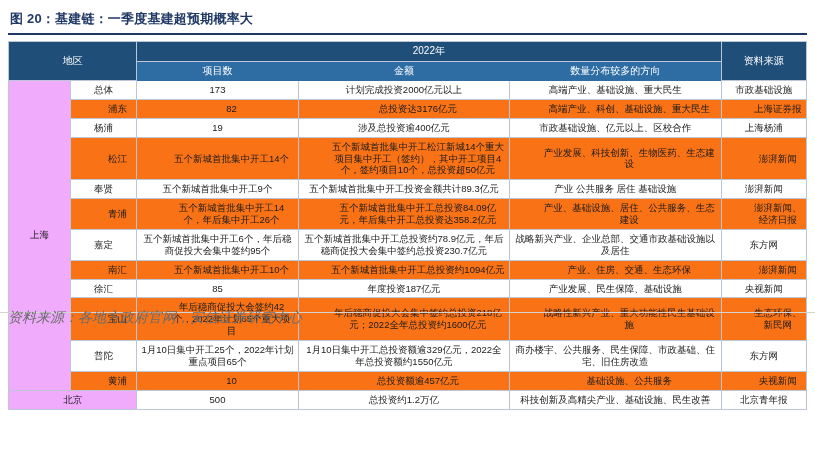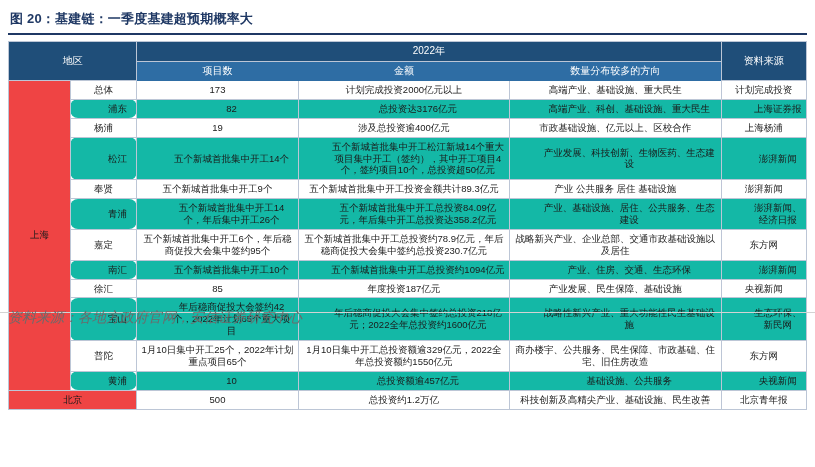--- a/index.html
+++ b/index.html
@@ -54,33 +54,32 @@
     font-weight: normal;
     border: 1px solid #1f4e79;
     font-size: 10px;
     padding: 5px 4px;
   }
   thead tr.sub th {
     background: #2e6da4;
     border: 1px solid #2e6da4;
   }
   tbody tr.alt td {
-    background: #14b8a6;
+    background: #f97316;
     padding-left: 32px;
   }
   tbody tr td {
     background: #ffffff;
   }
   td.region {
     font-weight: normal;
-    background: #ef4444;
+    background: #f0abfc;
   }
   td.city {
     white-space: nowrap;
-    border-radius: 8px;
   }
   .col-region { width: 52px; }
   .col-city { width: 56px; }
   .col-count { width: 136px; }
   .col-amount { width: 178px; }
   .col-dir { width: 178px; }
   .col-src { width: 72px; }
   .source-note {
     position: absolute;
     left: 8px;
@@ -128,21 +127,21 @@
         <th>数量分布较多的方向</th>
       </tr>
     </thead>
     <tbody>
       <tr>
         <td class="region" rowspan="12">上海</td>
         <td class="city">总体</td>
         <td>173</td>
         <td>计划完成投资2000亿元以上</td>
         <td>高端产业、基础设施、重大民生</td>
-        <td>计划完成投资</td>
+        <td>市政基础设施</td>
       </tr>
       <tr class="alt">
         <td class="city">浦东</td>
         <td>82</td>
         <td>总投资达3176亿元</td>
         <td>高端产业、科创、基础设施、重大民生</td>
         <td>上海证券报</td>
       </tr>
       <tr>
         <td class="city">杨浦</td>

